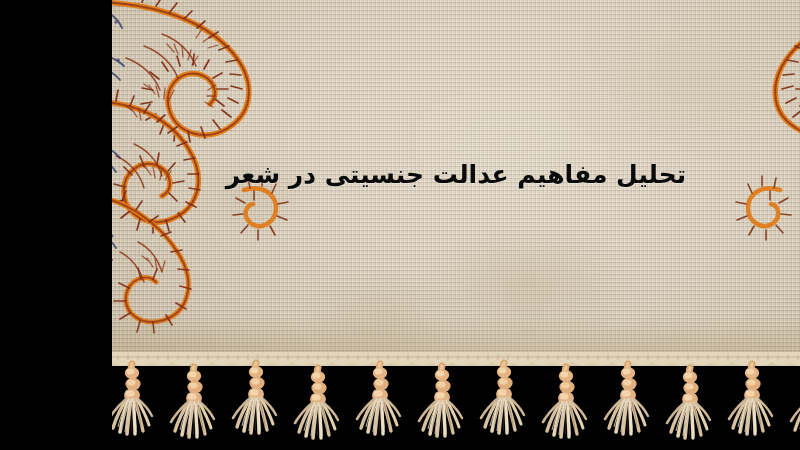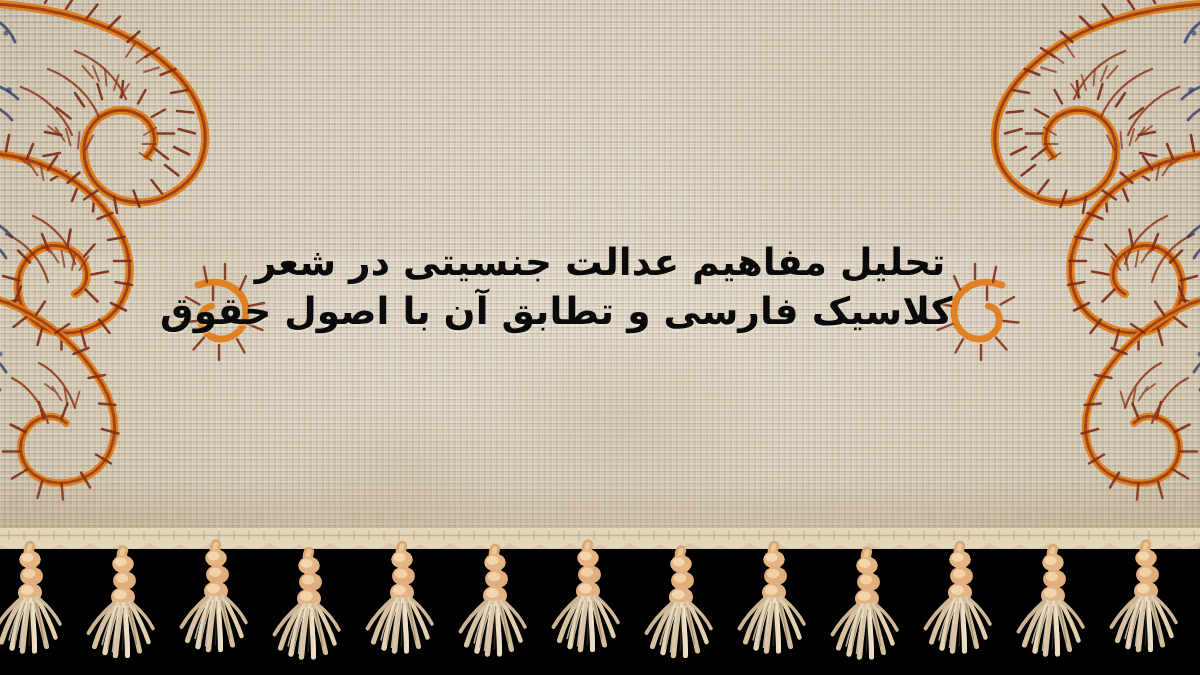--- a/index.html
+++ b/index.html
@@ -7,21 +7,21 @@
     margin: 0;
     padding: 0;
     background: #000;
   }
   body {
     font-family: "DejaVu Sans", "Liberation Sans", sans-serif;
   }
 
   .stage {
     position: relative;
-    width: 800px;
+    width: 688px;
     height: 450px;
     overflow: hidden;
     background: #b91c1c;
   }
 
   
   .fabric {
     position: absolute;
     left: 0; top: 0;
     width: 800px;
@@ -607,16 +607,15 @@
         <use href="#tassel" x="578" y="10"></use>
         <use href="#tassel" x="640" y="6"></use>
         <use href="#tassel" x="702" y="8"></use>
         <use href="#tassel" x="764" y="5"></use>
       </g>
     </svg>
   </div>
 
   <div class="title-block">
     <div class="title-line">تحلیل مفاهیم عدالت جنسیتی در شعر</div>
-    <div class="title-line">کلاسیک فارسی و تطابق آن با اصول حقوق</div>
   </div>
 
 </div>
 
 </body></html>

